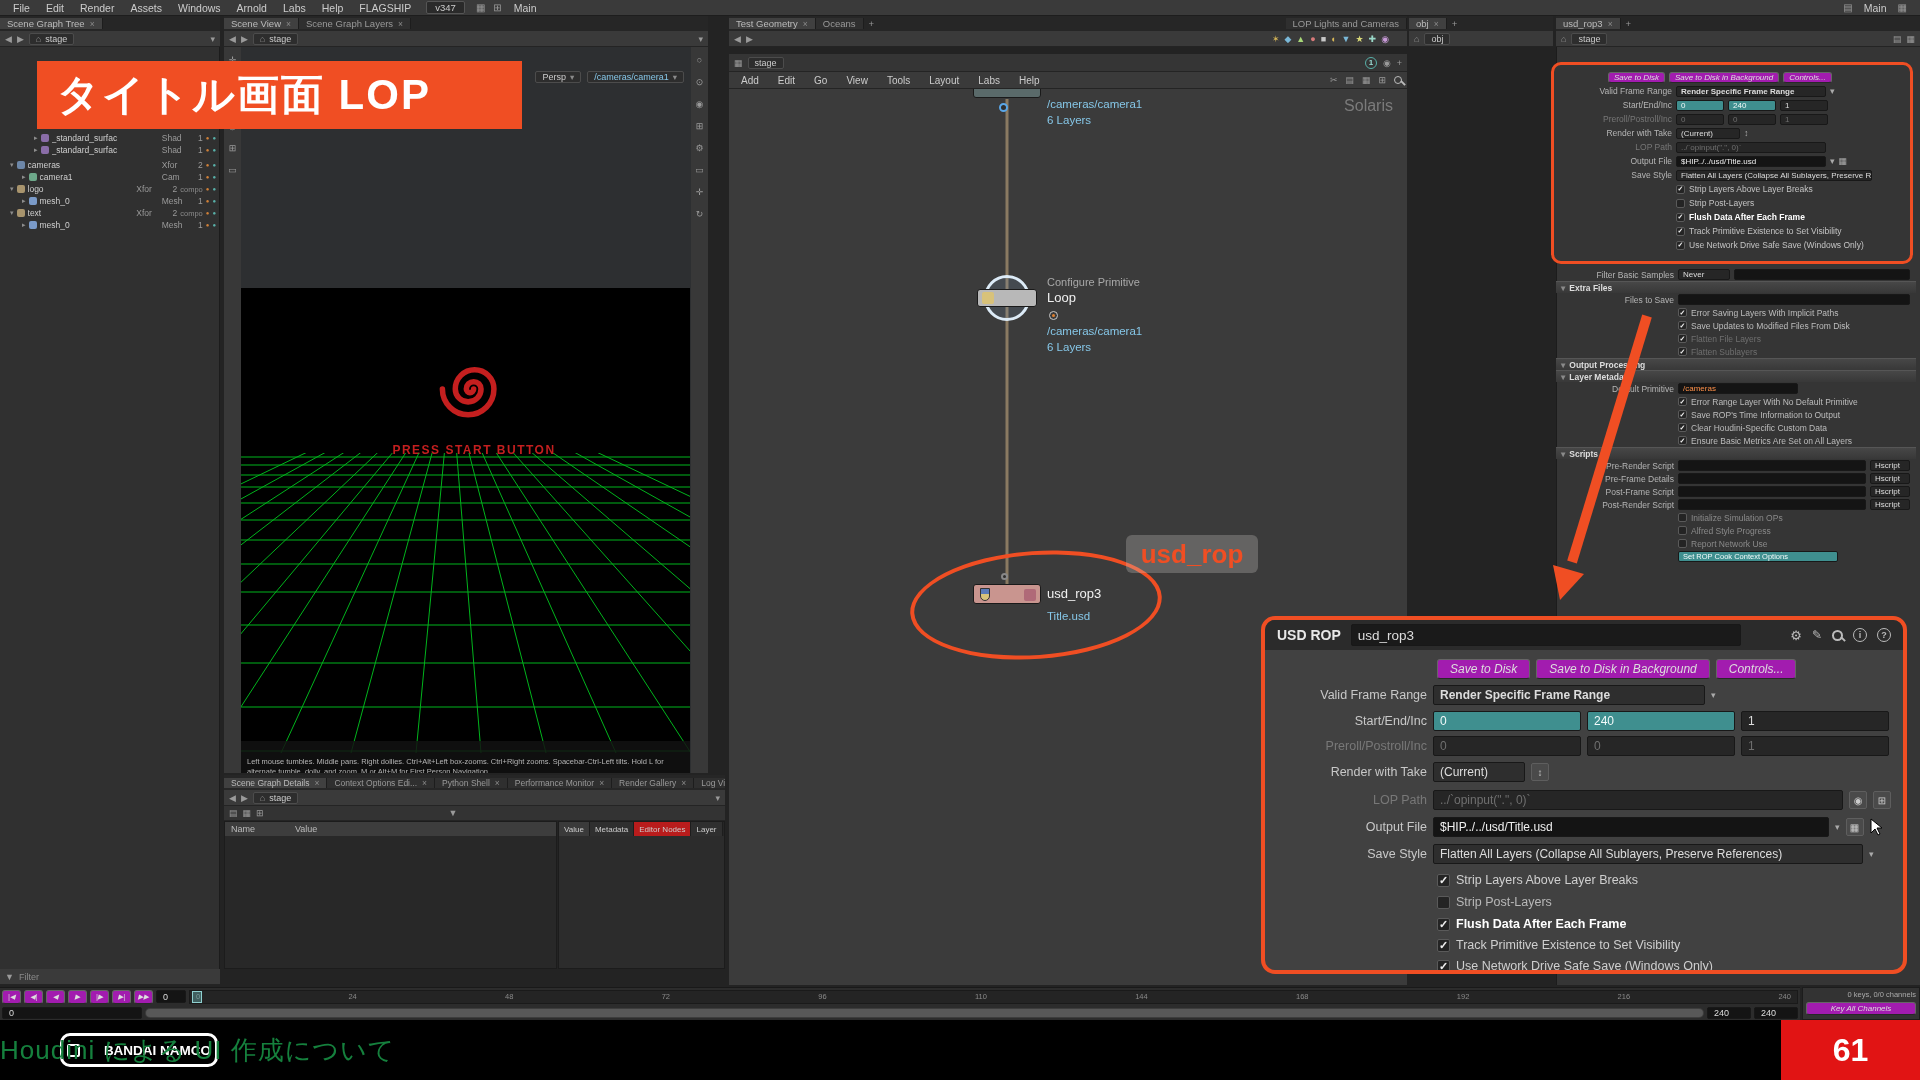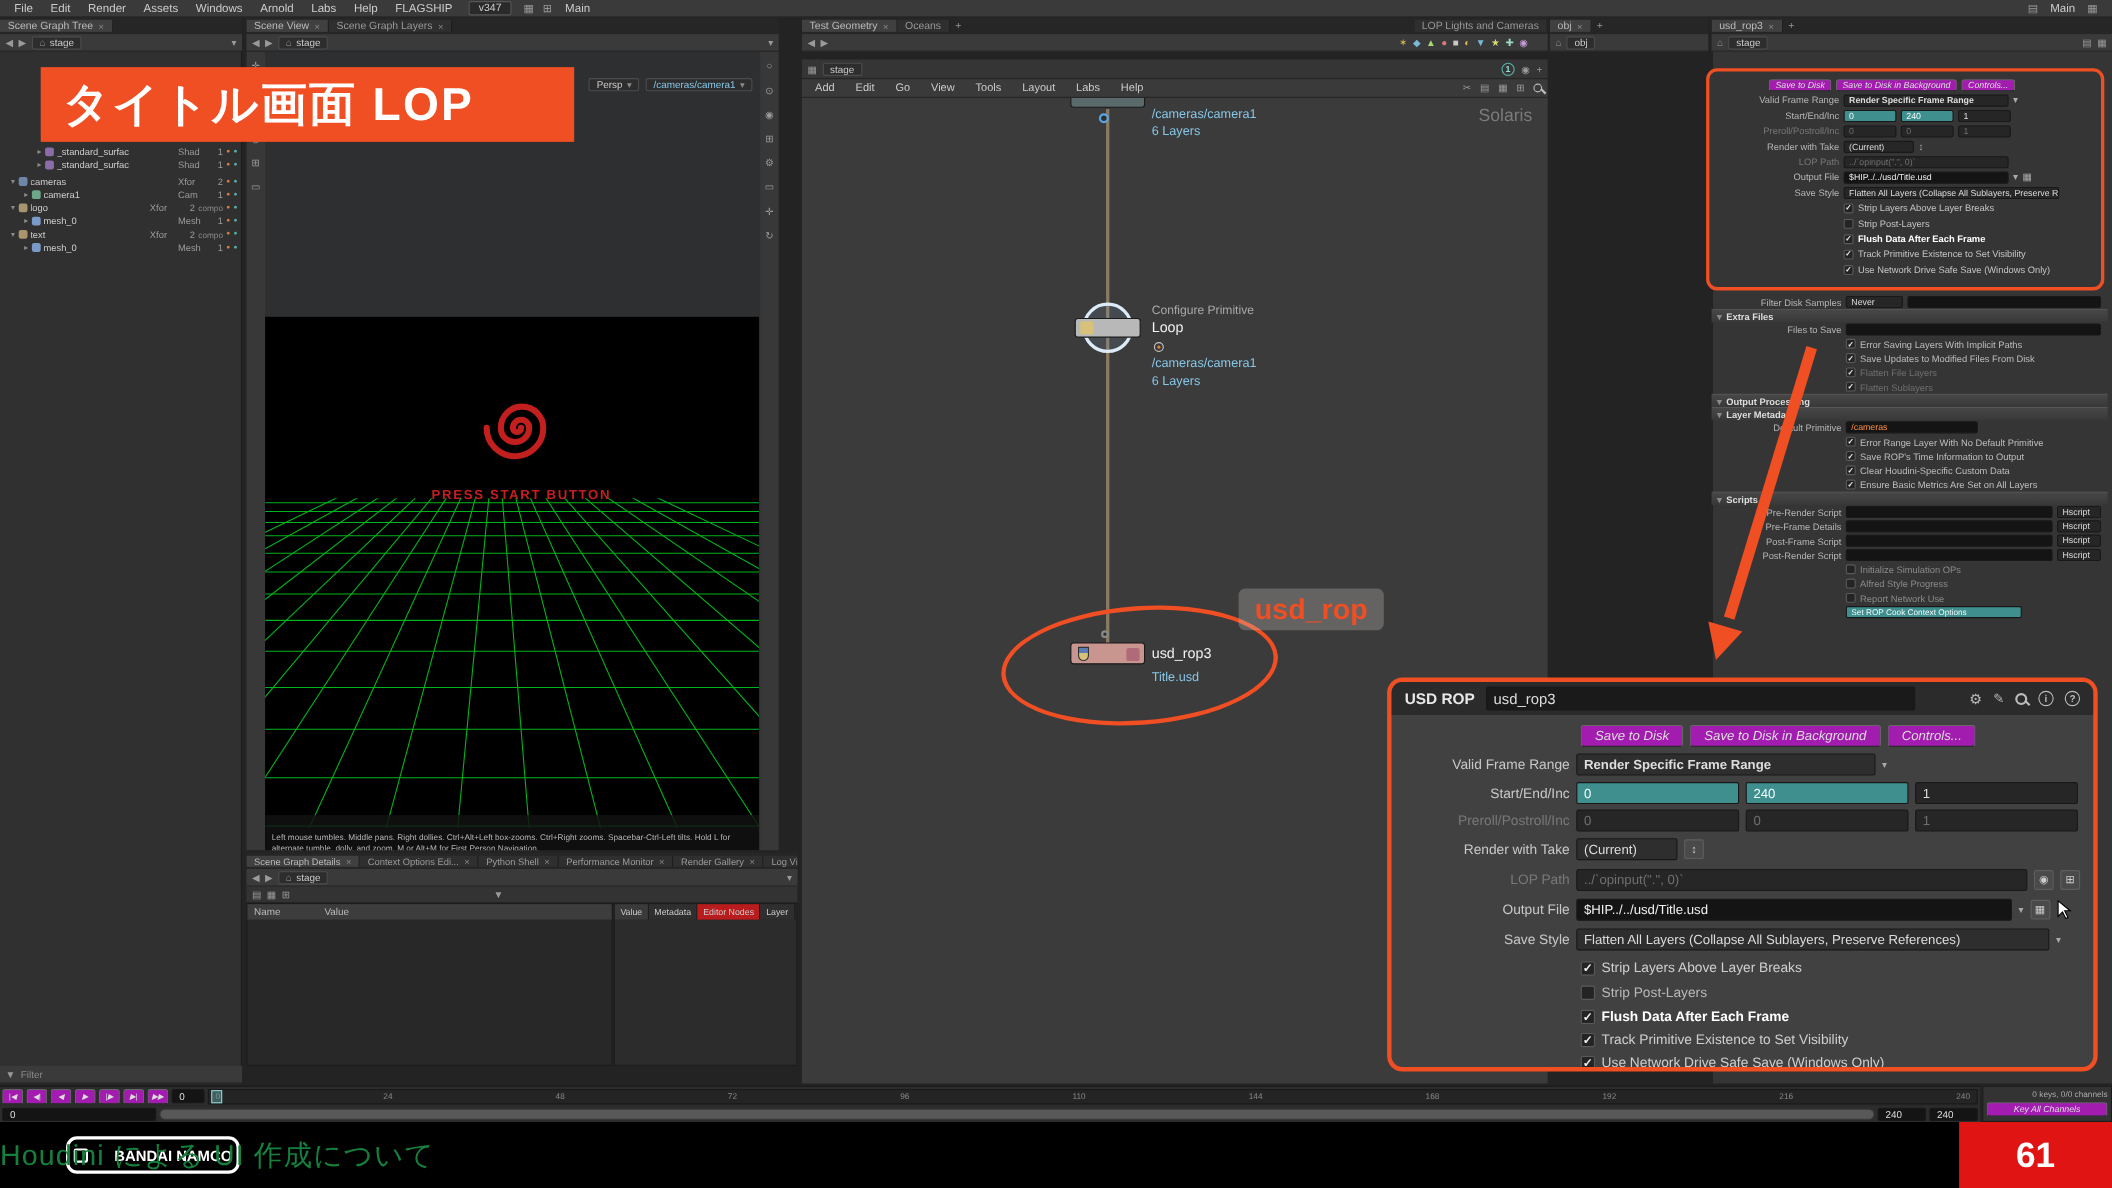--- a/index.html
+++ b/index.html
@@ -631,21 +631,21 @@
     <div class="sprow" style="padding-left:116px">
       <span class="cbox scbox">
           <span>✓</span>
         </span>
       <span>Use Network Drive Safe Save (Windows Only)</span>
     </div>
   </div>
 
   <div class="abs xstack">
     <div class="xrow">
-      <span class="slabel">Filter Disk Samples</span>
+      <span class="slabel">Filter Basic Samples</span>
       <span class="field sfield" style="width:52px">Never</span>
       <span class="field sfield black" style="flex:1"></span>
     </div>
     <div class="sect">
       <span class="tx">▾</span>
       <span>Extra Files</span>
     </div>
     <div class="xrow">
       <span class="slabel">Files to Save</span>
       <span class="field sfield black" style="flex:1"></span>

